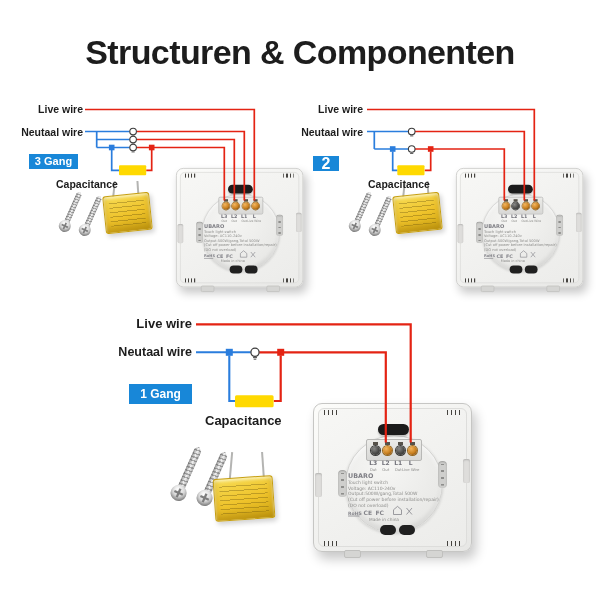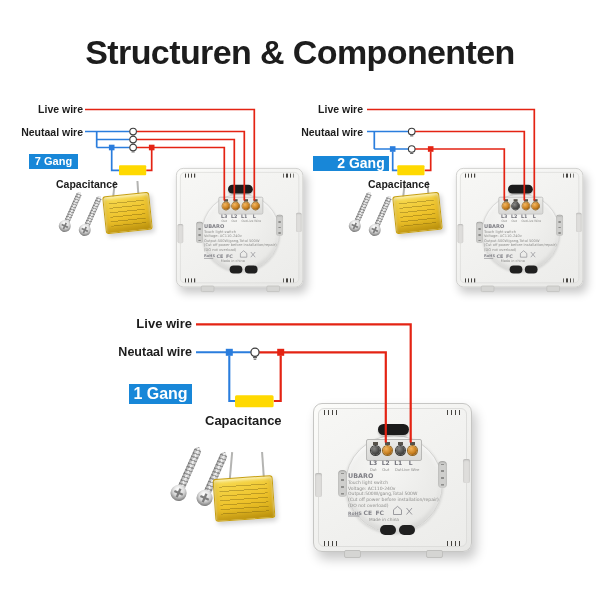--- a/index.html
+++ b/index.html
@@ -92,31 +92,31 @@
   .mic{font-family:"DejaVu Sans",sans-serif;font-size:4.3px;fill:#8e8e8c;}
   .certpath{stroke:#85858b;stroke-width:0.8;fill:none;}
 </style>
 </head>
 <body>
 
 <div id="title">Structuren &amp; Componenten</div>
 
 <div class="wire-label fsA" style="left:23px;top:103px;width:60px;">Live wire</div>
 <div class="wire-label fsA" style="left:14px;top:126px;width:69px;">Neutaal wire</div>
-<div class="badge" style="left:29px;top:154px;width:49px;height:15px;font-size:11px;line-height:15px;">7 Gang</div>
+<div class="badge" style="left:29px;top:154px;width:49px;height:15px;font-size:11px;line-height:15px;">3 Gang</div>
 <div class="cap-label fsA" style="left:56px;top:178px;width:89px;">Capacitance</div>
 
 <div class="wire-label fsA" style="left:303px;top:103px;width:60px;">Live wire</div>
 <div class="wire-label fsA" style="left:294px;top:126px;width:69px;">Neutaal wire</div>
-<div class="badge" style="left:313px;top:156px;width:56px;height:15px;font-size:14px;line-height:15px;padding-left:20px;">2 Gang</div>
+<div class="badge" style="left:313px;top:156px;width:26px;height:15px;font-size:16px;line-height:15px;">2 Gang</div>
 <div class="cap-label fsA" style="left:368px;top:178px;width:89px;">Capacitance</div>
 
 <div class="wire-label" style="left:132px;top:316px;width:60px;font-size:13px;">Live wire</div>
 <div class="wire-label" style="left:110px;top:345px;width:82px;font-size:12.5px;">Neutaal wire</div>
-<div class="badge" style="left:129px;top:384px;width:63px;height:20px;font-size:16px;line-height:20px;">1 Gang</div>
+<div class="badge" style="left:129px;top:384px;width:63px;height:20px;font-size:12px;line-height:20px;">1 Gang</div>
 <div class="cap-label" style="left:205px;top:413px;width:110px;font-size:13px;">Capacitance</div>
 
 <div class="plate" id="plateA">
   <div class="face"></div>
   <div class="comb" style="left:10px;top:6px;"></div>
   <div class="comb" style="left:133px;top:6px;"></div>
   <div class="comb" style="left:10px;top:137px;"></div>
   <div class="comb" style="left:133px;top:137px;"></div>
   <div class="module"></div>
   <div class="top-slot"></div>

